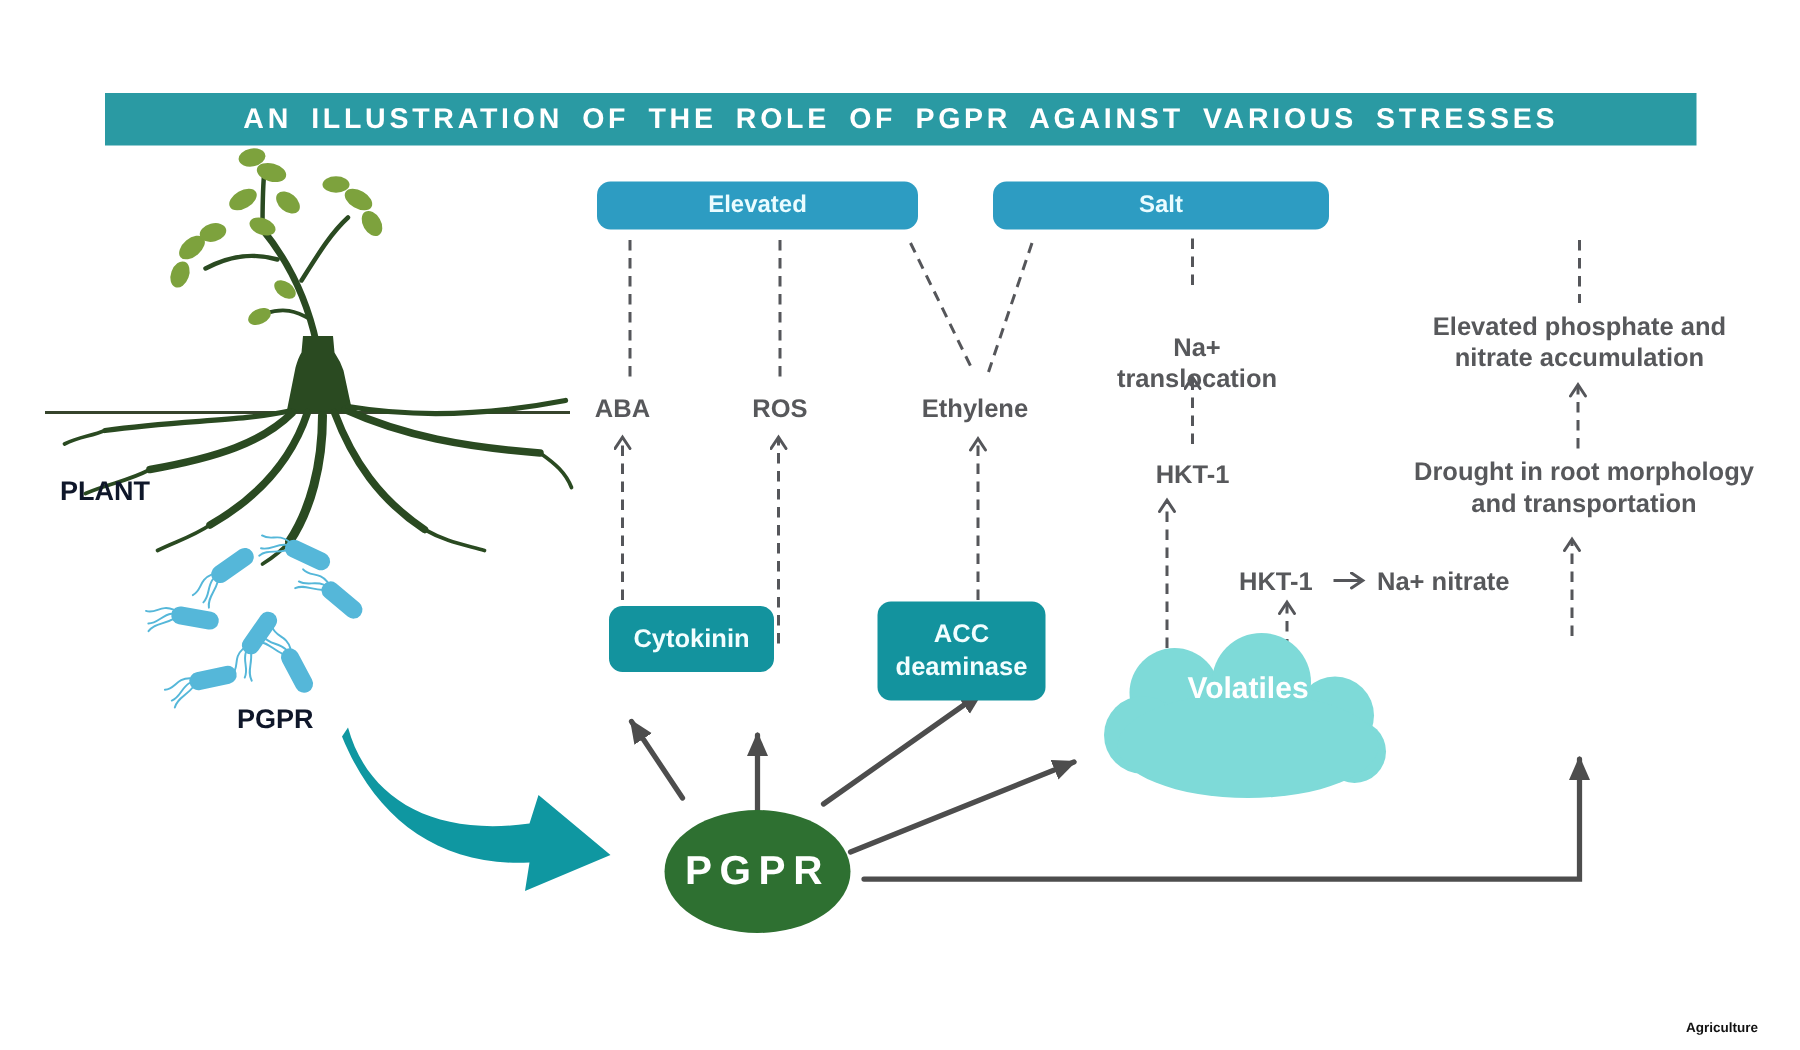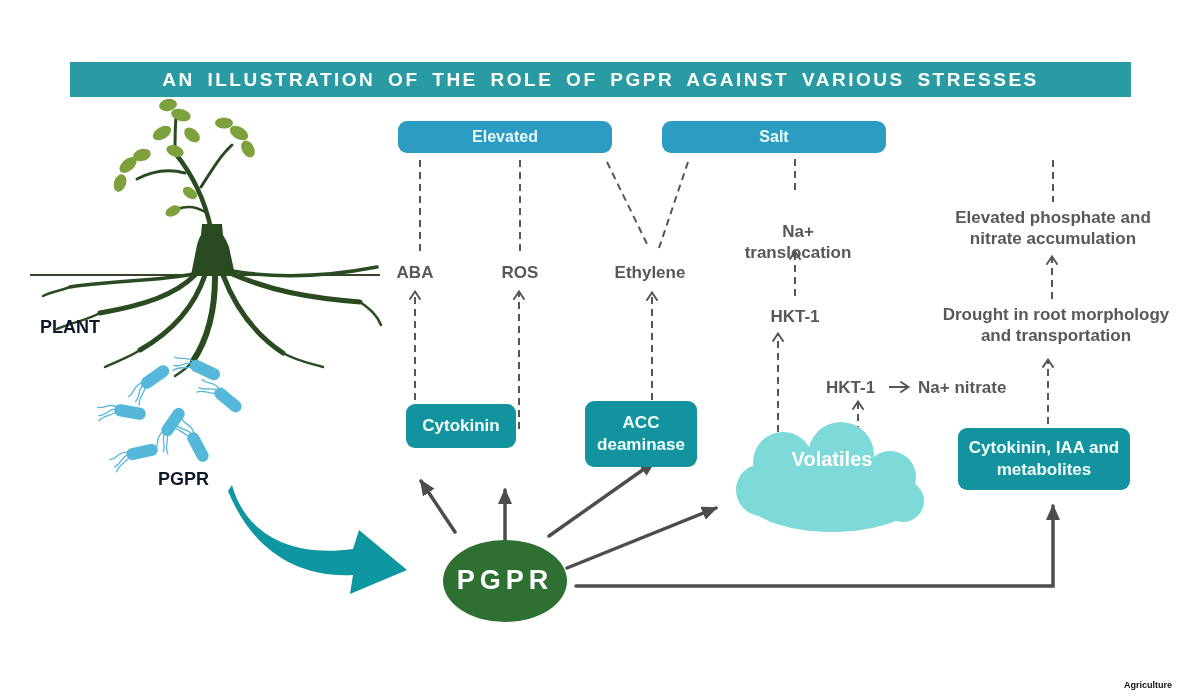--- a/index.html
+++ b/index.html
@@ -181,21 +181,20 @@
   <div class="abs lbl" style="left:763px;top:306px;width:64px;">HKT-1</div>
 
   <div class="abs lbl nowrap" style="left:826px;top:377px;">HKT-1</div>
   <div class="abs lbl nowrap" style="left:918px;top:377px;">Na+ nitrate</div>
 
   <div class="abs lbl" style="left:941px;top:207px;width:224px;">Elevated phosphate and nitrate accumulation</div>
   <div class="abs lbl" style="left:938px;top:304px;width:236px;">Drought in root morphology and transportation</div>
 
   <div class="abs mech-box" style="left:358px;top:404px;width:110px;height:44px;margin-left:48px;">Cytokinin</div>
   <div class="abs mech-box" style="left:585px;top:401px;width:112px;height:66px;">ACC deaminase</div>
-  <div class="abs mech-box" style="left:958px;top:428px;width:172px;height:62px;font-size:17px;">Cytokinin, IAA and metabolites</div>
 
   <div class="abs cloud-lbl" style="left:772px;top:448px;width:120px;">Volatiles</div>
 
   <div class="abs hub-lbl" style="left:443px;top:565px;width:124px;">PGPR</div>
 
   <div class="abs side-lbl" style="left:40px;top:317px;">PLANT</div>
   <div class="abs side-lbl" style="left:158px;top:469px;">PGPR</div>
 
   <div class="abs watermark" style="left:1124px;top:680px;">Agriculture</div>
 </div>

